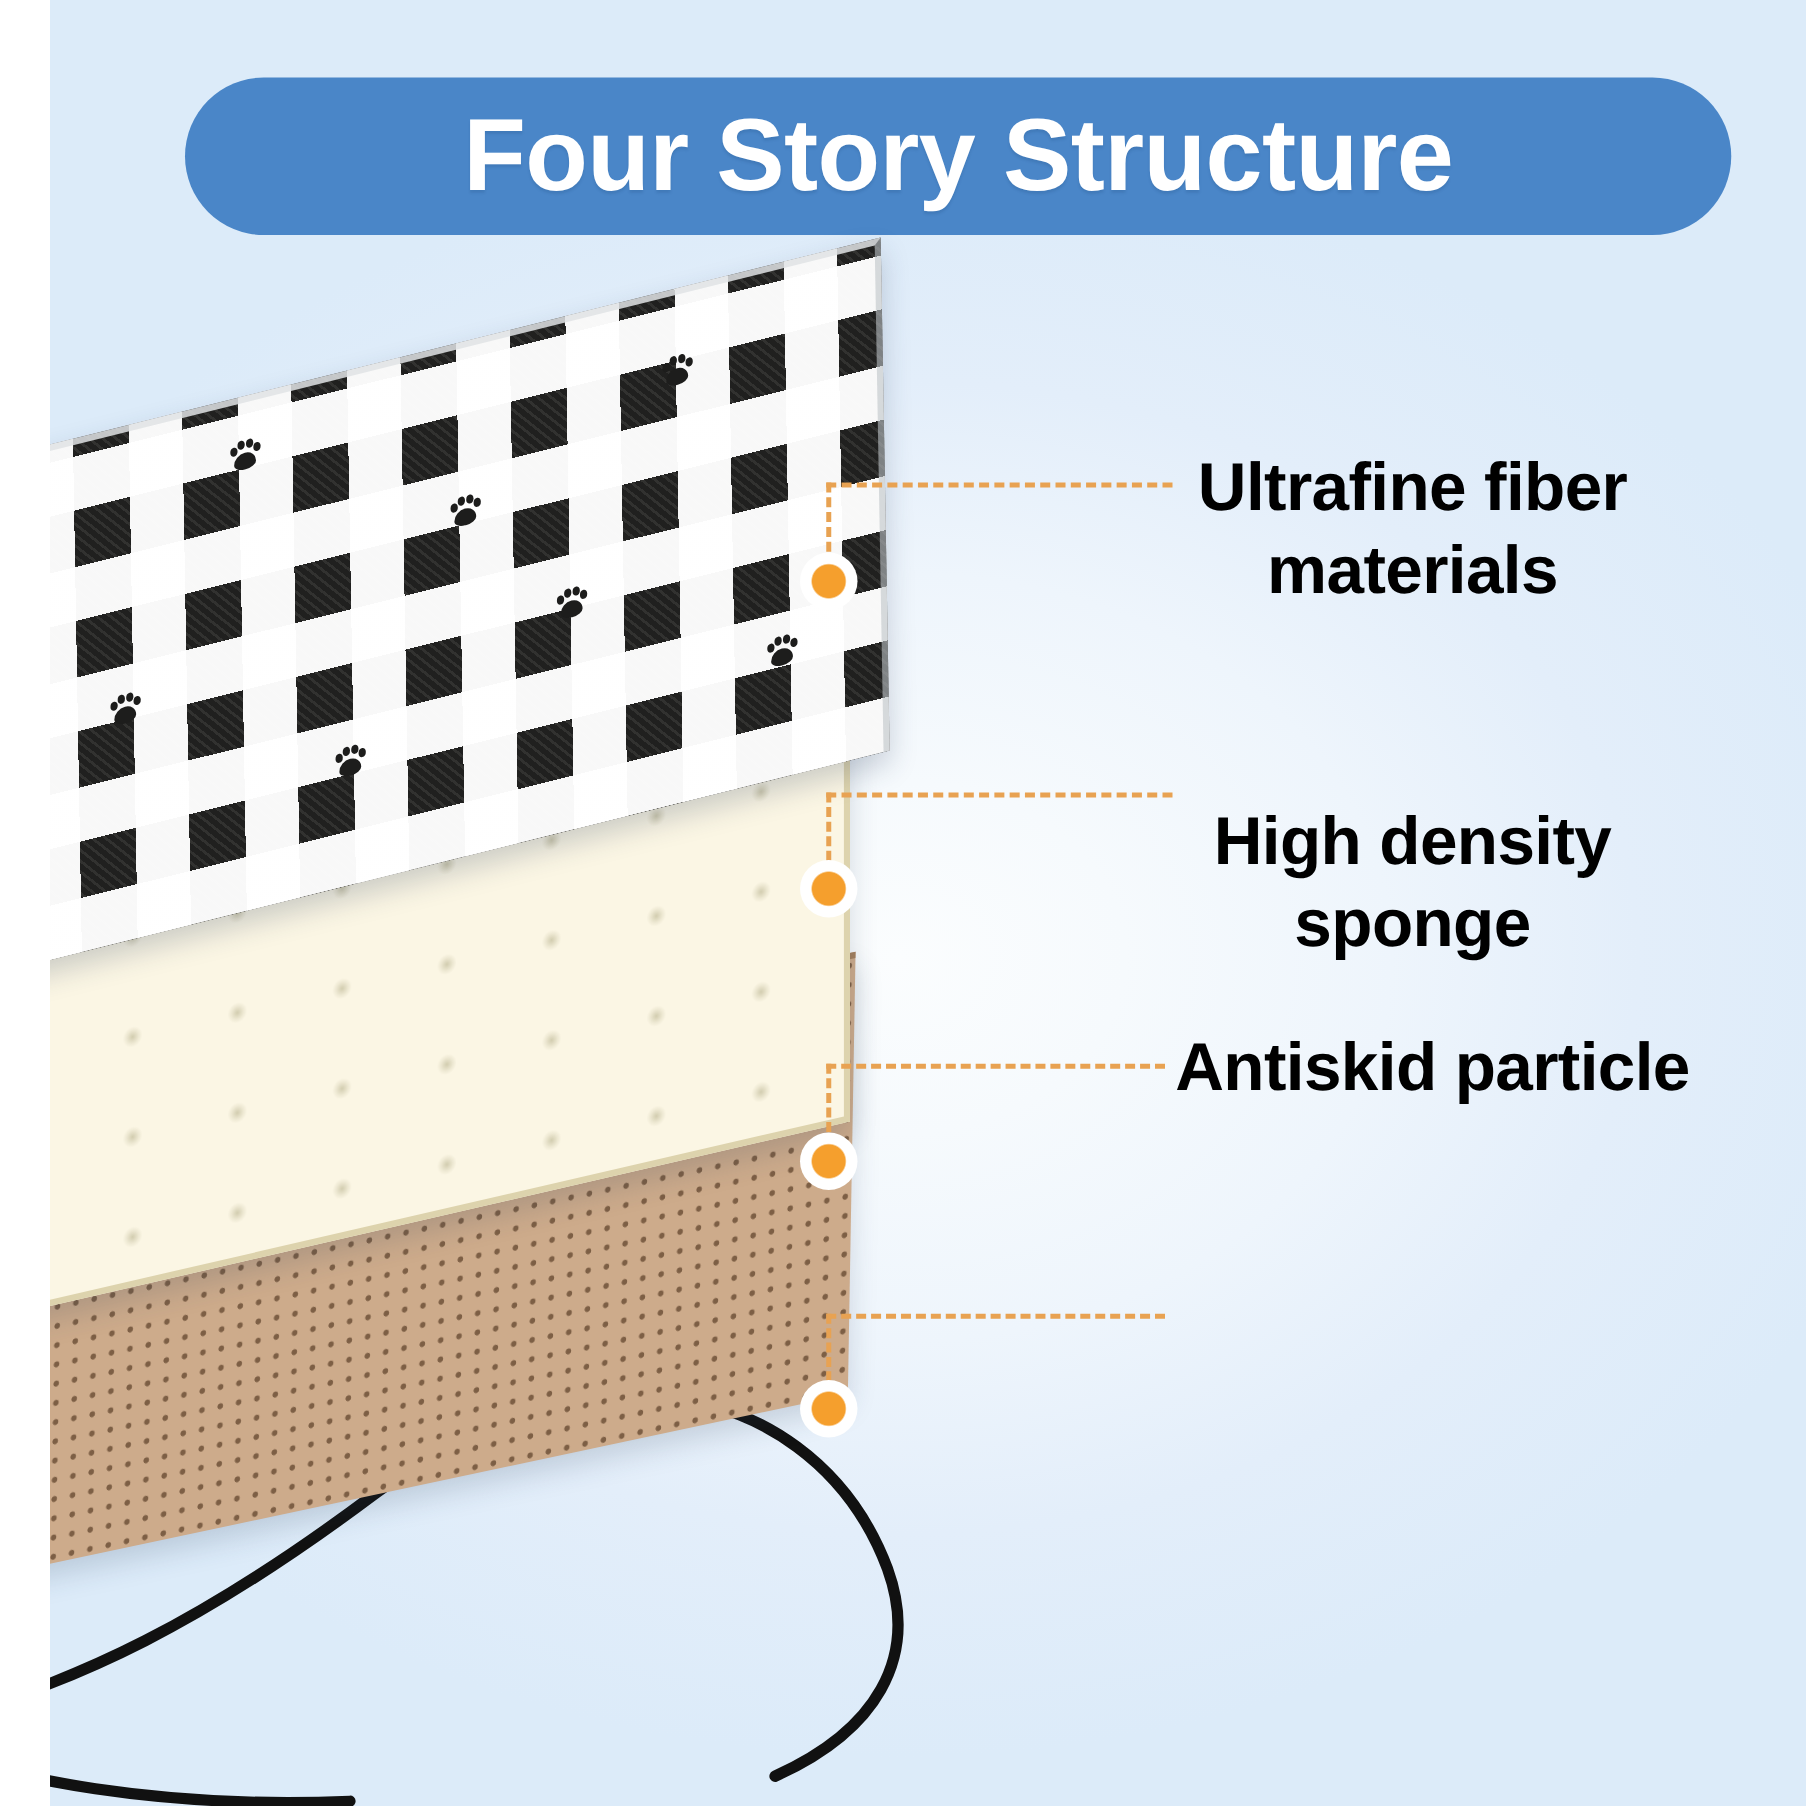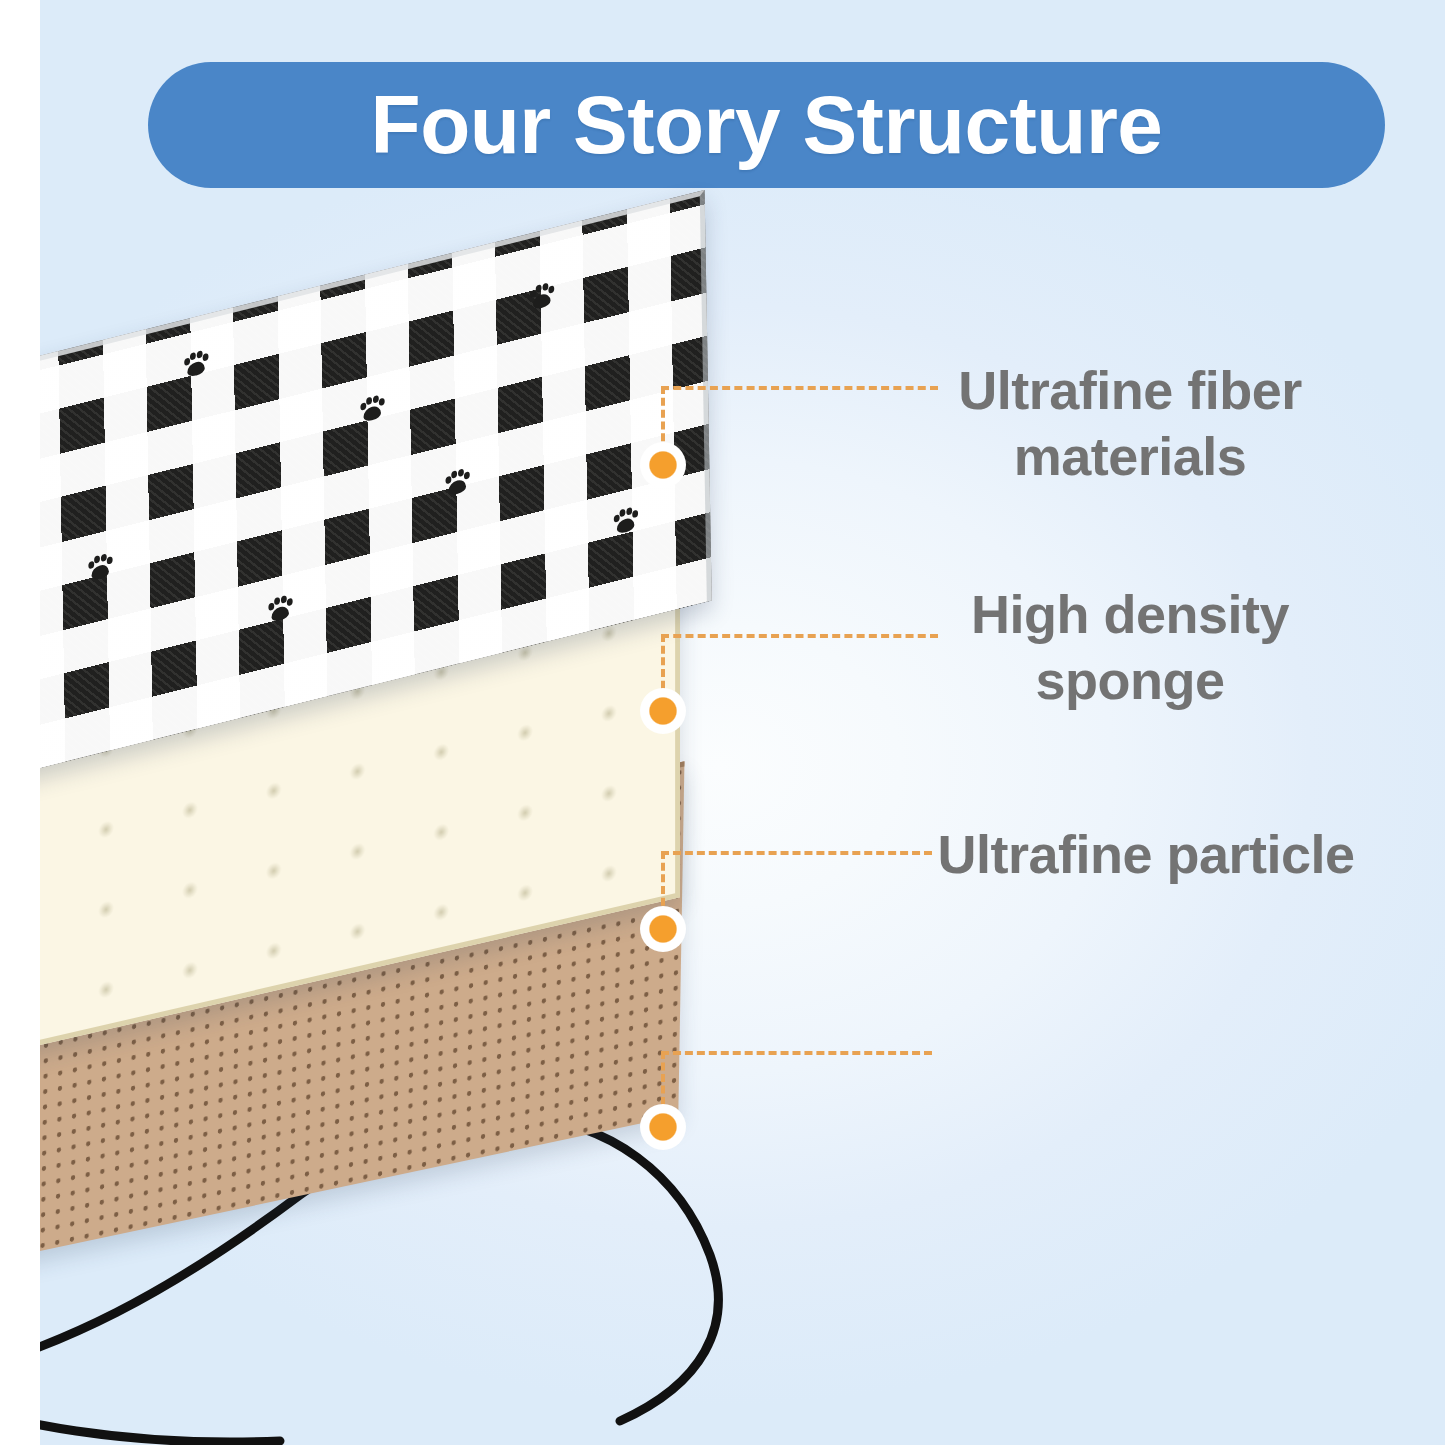--- a/index.html
+++ b/index.html
@@ -179,21 +179,21 @@
     background: radial-gradient(circle,
       #f59f2d 0%, #f59f2d 40%,
       #ffffff 44%, #ffffff 72%,
       rgba(255,255,255,0.55) 86%,
       rgba(255,255,255,0) 100%);
   }
 
   
   .callout-label {
     position: absolute;
-    color: #737373;
+    color: #000000;
     font-size: 54px;
     font-weight: bold;
     line-height: 1.22;
     text-align: center;
     white-space: pre-line;
     letter-spacing: -0.5px;
   }
 </style>
 </head>
 <body>
@@ -274,29 +274,29 @@
     <div class="marker" style="left:600px; top:442px;"></div>
   </div>
   <div class="callout-label" style="left:880px; top:358px; width:420px;">Ultrafine fiber
 materials</div>
 
   <div class="callout">
     <div class="h-dash" style="left:621px; top:634px; width:277px;"></div>
     <div class="v-dash" style="left:621px; top:634px; height:78px;"></div>
     <div class="marker" style="left:600px; top:688px;"></div>
   </div>
-  <div class="callout-label" style="left:880px; top:582px; width:420px;">High density
+  <div class="callout-label" style="left:880px; top:641px; width:420px;">High density
 sponge</div>
 
   <div class="callout">
     <div class="h-dash" style="left:621px; top:851px; width:271px;"></div>
     <div class="v-dash" style="left:621px; top:851px; height:78px;"></div>
     <div class="marker" style="left:600px; top:906px;"></div>
   </div>
-  <div class="callout-label" style="left:872px; top:822px; width:468px;">Ultrafine particle</div>
+  <div class="callout-label" style="left:872px; top:822px; width:468px;">Antiskid particle</div>
 
   <div class="callout">
     <div class="h-dash" style="left:621px; top:1051px; width:271px;"></div>
     <div class="v-dash" style="left:621px; top:1051px; height:77px;"></div>
     <div class="marker" style="left:600px; top:1104px;"></div>
   </div>
 
 </div>
 
 </body></html>

